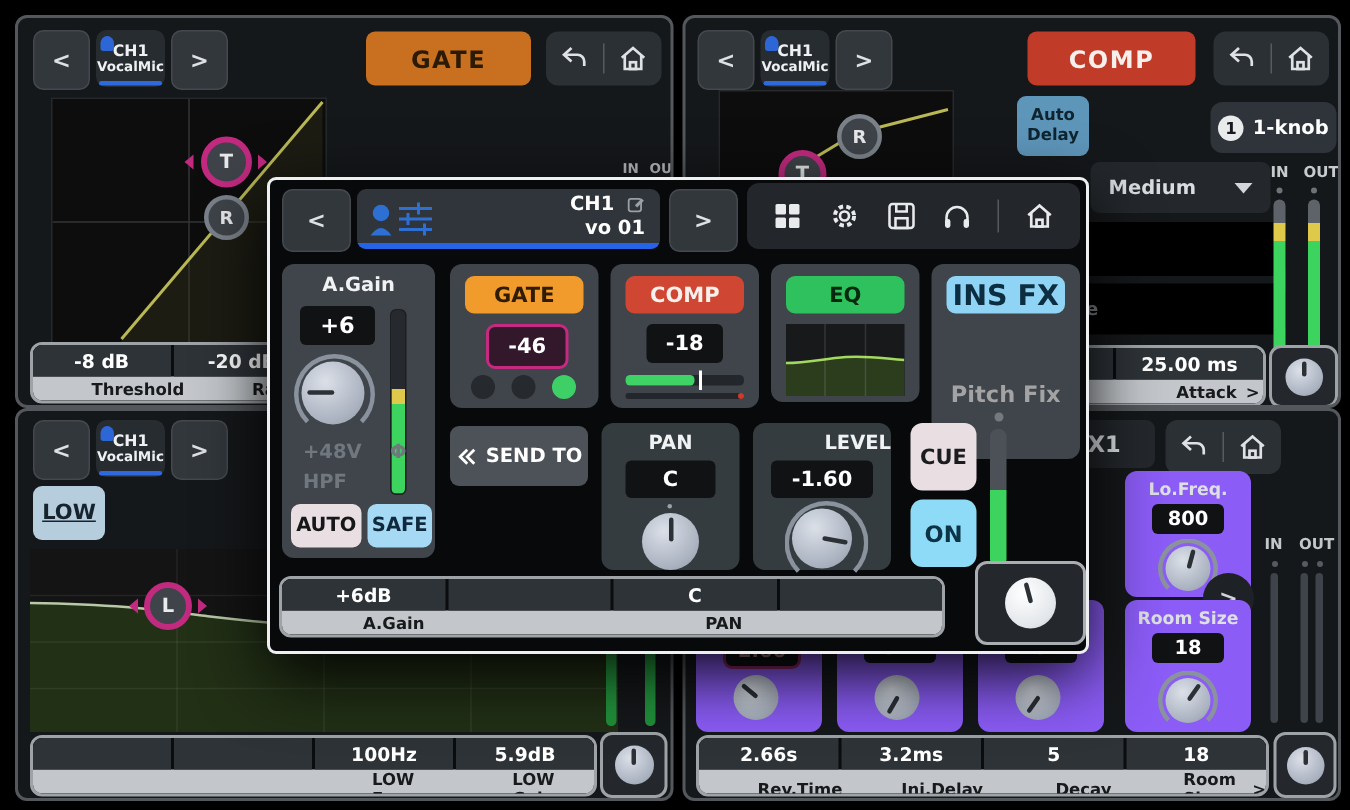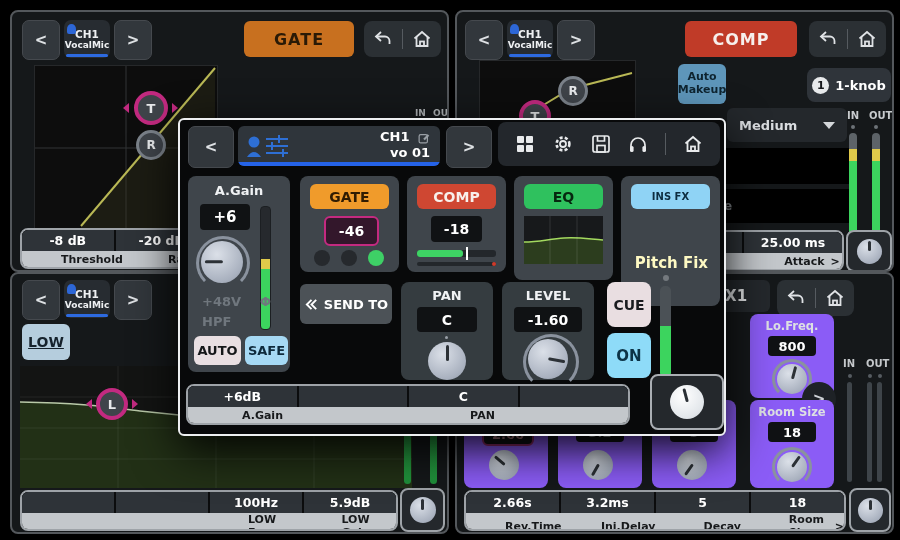--- a/index.html
+++ b/index.html
@@ -137,21 +137,21 @@
 
     <div class="abs" style="left:22px;top:48px;width:155px;height:92px;background:#0d0d0d;border:1px solid #26282a;overflow:hidden;">
       <svg width="155" height="92" viewBox="0 0 155 92">
         <polyline points="0,90 52,51 90,28 152,12" fill="none" stroke="#b9b855" stroke-width="2"></polyline>
       </svg>
       <div class="node pink" style="left:39px;top:39px;width:24px;height:24px;">T</div>
       <div class="node gray" style="left:78px;top:15px;width:24px;height:24px;">R</div>
     </div>
     <div class="pill" style="left:221px;top:52px;width:48px;height:40px;background:#5e96ba;color:#0e2430;font-size:11px;line-height:1.15;flex-direction:column;">
       <span>Auto</span>
-      <span>Makeup</span>
+      <span>Delay</span>
     </div>
     <div class="pill" style="left:350px;top:56px;width:84px;height:34px;background:#2f343a;color:#fff;font-size:13px;gap:6px;border-radius:8px;">
       <span style="width:17px;height:17px;border-radius:50%;background:#e8eaec;color:#17191c;font-size:11px;font-weight:bold;display:flex;align-items:center;justify-content:center;">1</span>
       <span>1-knob</span>
     </div>
     <div class="drop" style="left:270px;top:96px;width:96px;height:34px;">
       <span>Medium</span>
       <span class="caret"></span>
     </div>
     <div class="prow" style="left:205px;top:136px;width:185px;height:36px;">
@@ -415,58 +415,58 @@
       <div class="vbox" style="position:absolute;left:24px;top:40px;width:51px;height:26px;font-size:14px;">-18</div>
       <div class="abs" style="left:10px;top:74px;width:79px;height:7px;background:#23272b;border-radius:3px;">
         <div style="position:absolute;left:0;top:0;width:58%;height:100%;background:#3ed364;border-radius:3px;"></div>
         <div style="position:absolute;left:62%;top:-3px;width:2px;height:13px;background:#fff;"></div>
       </div>
       <div class="abs" style="left:10px;top:86px;width:79px;height:4px;background:#23272b;border-radius:2px;">
         <div class="dotc" style="right:0;top:0;width:4px;height:4px;background:#d03a2a;"></div>
       </div>
     </div>
 
-    <div class="card" style="left:334px;top:56px;width:99px;height:104px;">
+    <div class="card" style="left:334px;top:56px;width:99px;height:92px;">
       <div class="pill" style="left:10px;top:8px;width:79px;height:25px;background:#2fc15e;color:#06280f;font-size:14px;">EQ</div>
       <div class="abs" style="left:10px;top:40px;width:79px;height:48px;background:#17191b;overflow:hidden;">
         <svg width="79" height="48" viewBox="0 0 79 48">
           <path d="M0,26 C15,26 25,23 40,22 C55,21 65,23 79,24 L79,48 L0,48 Z" fill="#2c3d1e"></path>
           <path d="M0,26 C15,26 25,23 40,22 C55,21 65,23 79,24" fill="none" stroke="#a3d95f" stroke-width="1.6"></path>
           <g stroke="#ffffff" stroke-opacity="0.12" stroke-width="1">
               <line x1="26" y1="0" x2="26" y2="48"></line>
               <line x1="53" y1="0" x2="53" y2="48"></line>
             </g>
         </svg>
       </div>
     </div>
 
     <div class="card" style="left:441px;top:56px;width:99px;height:130px;">
-      <div class="pill" style="left:10px;top:8px;width:79px;height:25px;background:#8fd3f5;color:#0d2d40;font-size:10px;">INS FX</div>
-      <span class="lbl" style="left:0;right:12px;top:78px;text-align:right;font-size:15px;color:#fef9c3;">Pitch Fix</span>
+      <div class="pill" style="left:10px;top:8px;width:79px;height:25px;background:#8fd3f5;color:#0d2d40;font-size:19px;">INS FX</div>
+      <span class="lbl" style="left:0;right:0;top:78px;text-align:center;font-size:15px;color:#a3a3a3;">Pitch Fix</span>
     </div>
 
     <div class="pill" style="left:120px;top:164px;width:92px;height:40px;background:#4c5257;color:#fff;font-size:13px;gap:5px;">
       <svg class="ic" width="15" height="15" viewBox="0 0 16 16" fill="none" stroke="#fff" stroke-width="2">
           <path d="M8 3 L3 8 L8 13"></path>
           <path d="M13 3 L8 8 L13 13"></path>
         </svg>
       <span>SEND TO</span>
     </div>
 
     <div class="card" style="left:221px;top:162px;width:92px;height:98px;background:#353c40;">
       <span class="lbl" style="left:0;right:0;top:6px;text-align:center;font-size:13px;">PAN</span>
       <div class="vbox" style="position:absolute;left:16px;top:25px;width:60px;height:25px;font-size:14px;">C</div>
       <div class="dotc" style="left:44px;top:54px;width:3px;height:3px;background:#9aa0a8;"></div>
       <div class="knob" style="position:absolute;left:27px;top:60px;width:38px;height:38px;">
           <div class="ptr" style="transform:rotate(0deg);"></div>
         </div>
     </div>
 
     <div class="card" style="left:322px;top:162px;width:92px;height:98px;background:#353c40;">
-      <span class="lbl" style="left:0;right:0;top:6px;text-align:center;font-size:13px;">LEVEL</span>
+      <span class="lbl" style="left:0;right:0;top:6px;font-size:13px;">LEVEL</span>
       <div class="vbox" style="position:absolute;left:12px;top:25px;width:68px;height:25px;font-size:14px;">-1.60</div>
       <div class="ring" style="left:21px;top:52px;width:50px;height:50px;"></div>
       <div class="knob" style="position:absolute;left:26px;top:57px;width:40px;height:40px;">
           <div class="ptr" style="transform:rotate(100deg);"></div>
         </div>
     </div>
 
     <div class="pill" style="left:427px;top:213px;width:44px;height:45px;background:#8edbf8;color:#0c3346;font-size:15px;border-radius:8px;">ON</div>
     <div class="pill" style="left:427px;top:162px;width:44px;height:45px;background:#e9dee1;color:#1a1c1f;font-size:14px;border-radius:8px;">CUE</div>
     <div class="dotc" style="left:483px;top:155px;width:6px;height:6px;background:#74797e;"></div>

